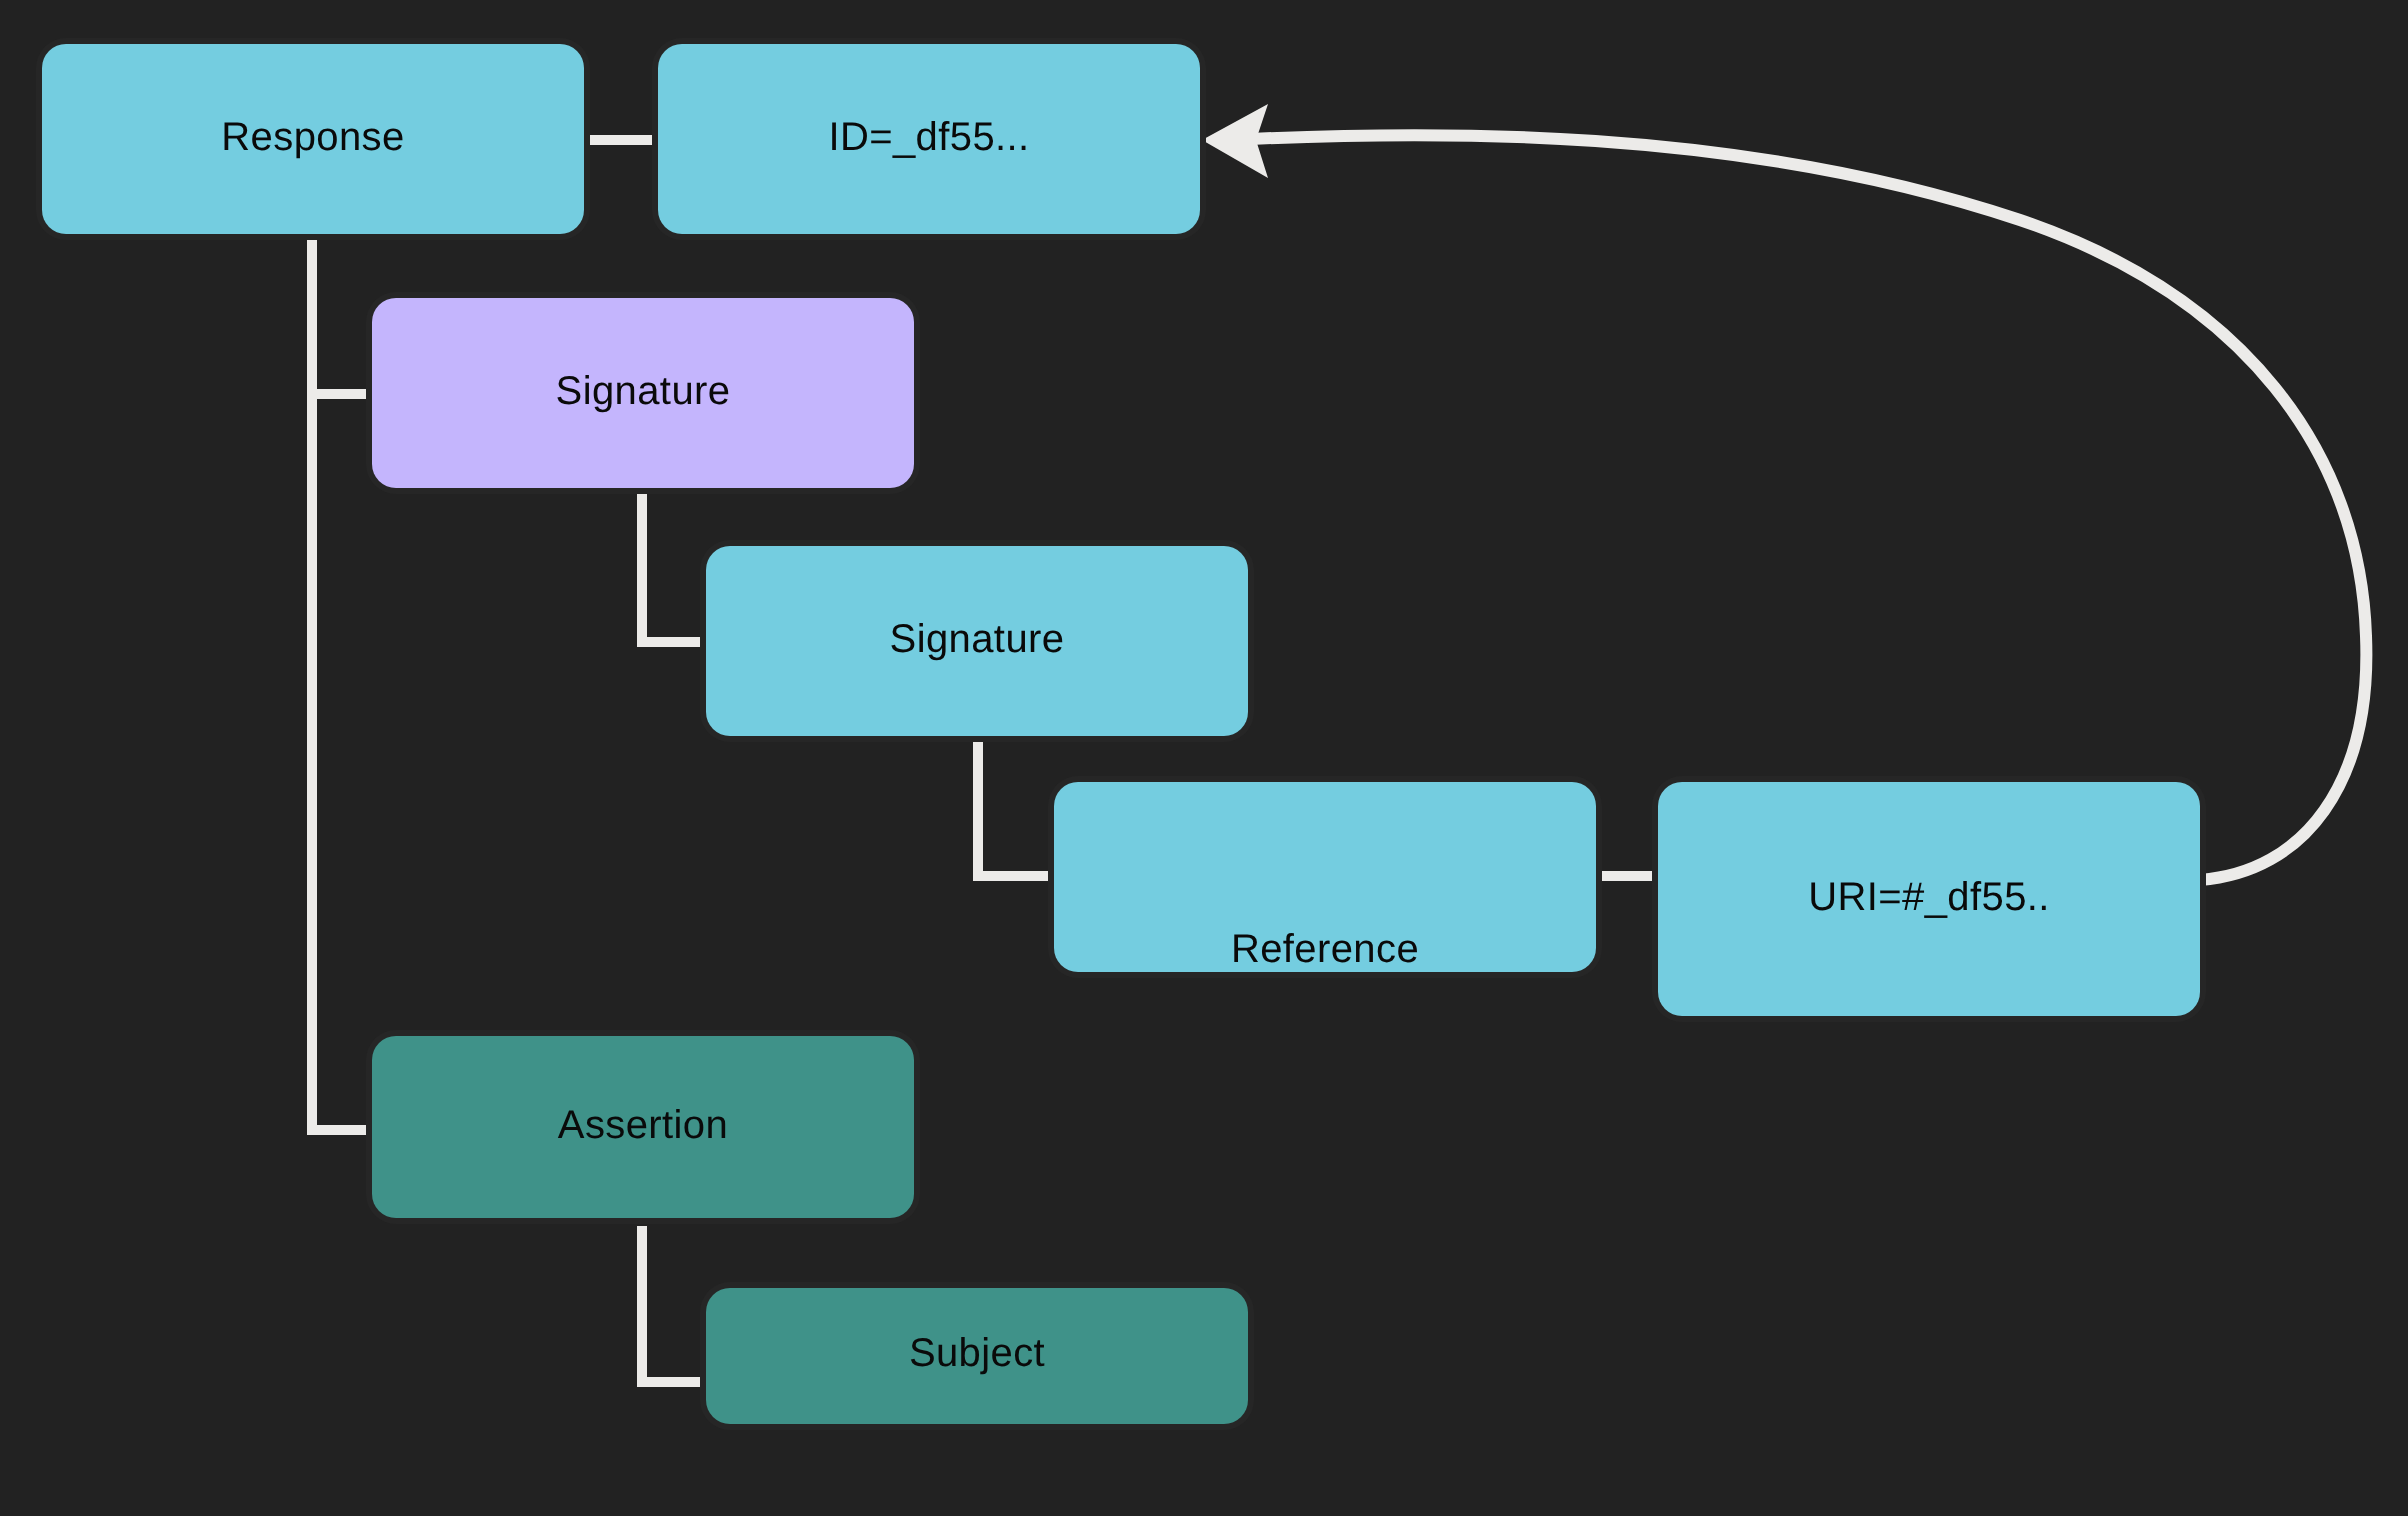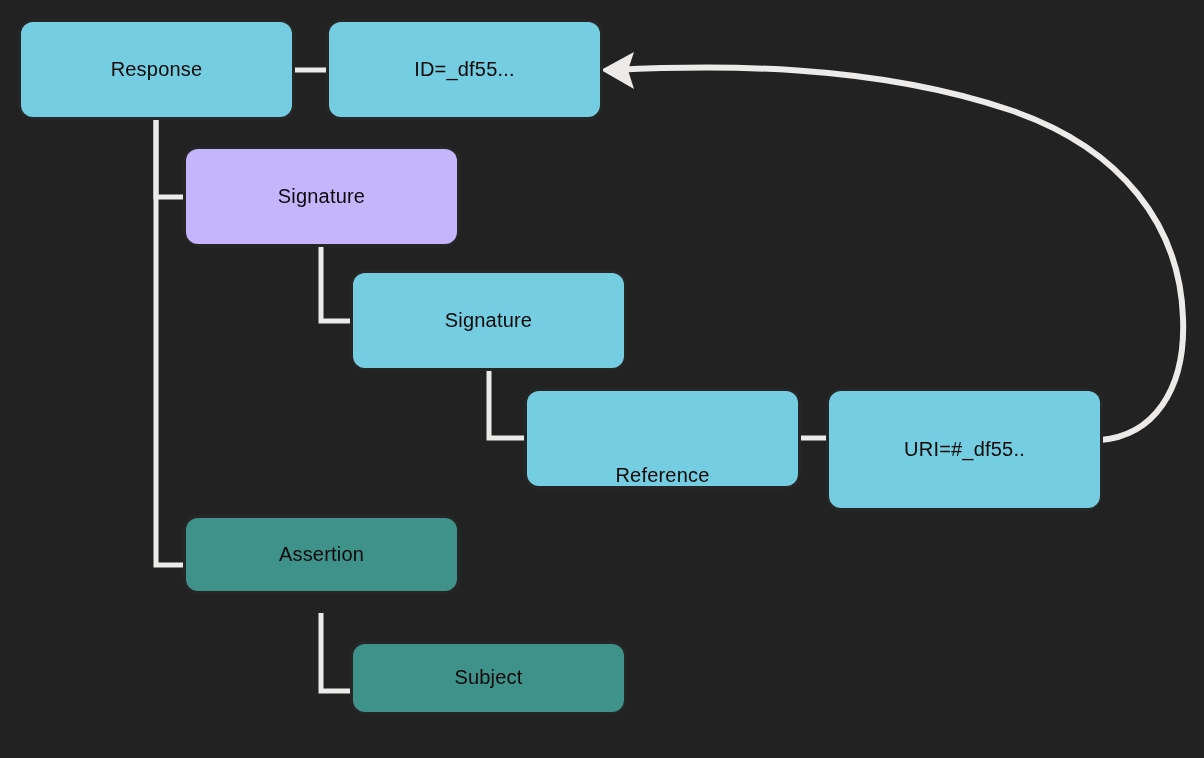--- a/index.html
+++ b/index.html
@@ -80,21 +80,21 @@
   </div>
 
   <div class="node" style="left:527px; top:391px; width:271px; height:95px; background:#74cde0;align-items:flex-end;">
     <span class="node-label">Reference</span>
   </div>
 
   <div class="node" style="left:829px; top:391px; width:271px; height:117px; background:#74cde0;">
     <span class="node-label">URI=#_df55..</span>
   </div>
 
-  <div class="node" style="left:186px; top:518px; width:271px; height:73px; background:#3f9289;">
+  <div class="node" style="left:186px; top:518px; width:271px; height:91px; background:#3f9289;">
     <span class="node-label">Assertion</span>
   </div>
 
   <div class="node" style="left:353px; top:644px; width:271px; height:68px; background:#3f9289;">
     <span class="node-label">Subject</span>
   </div>
 
 </div>
 
 </body></html>

